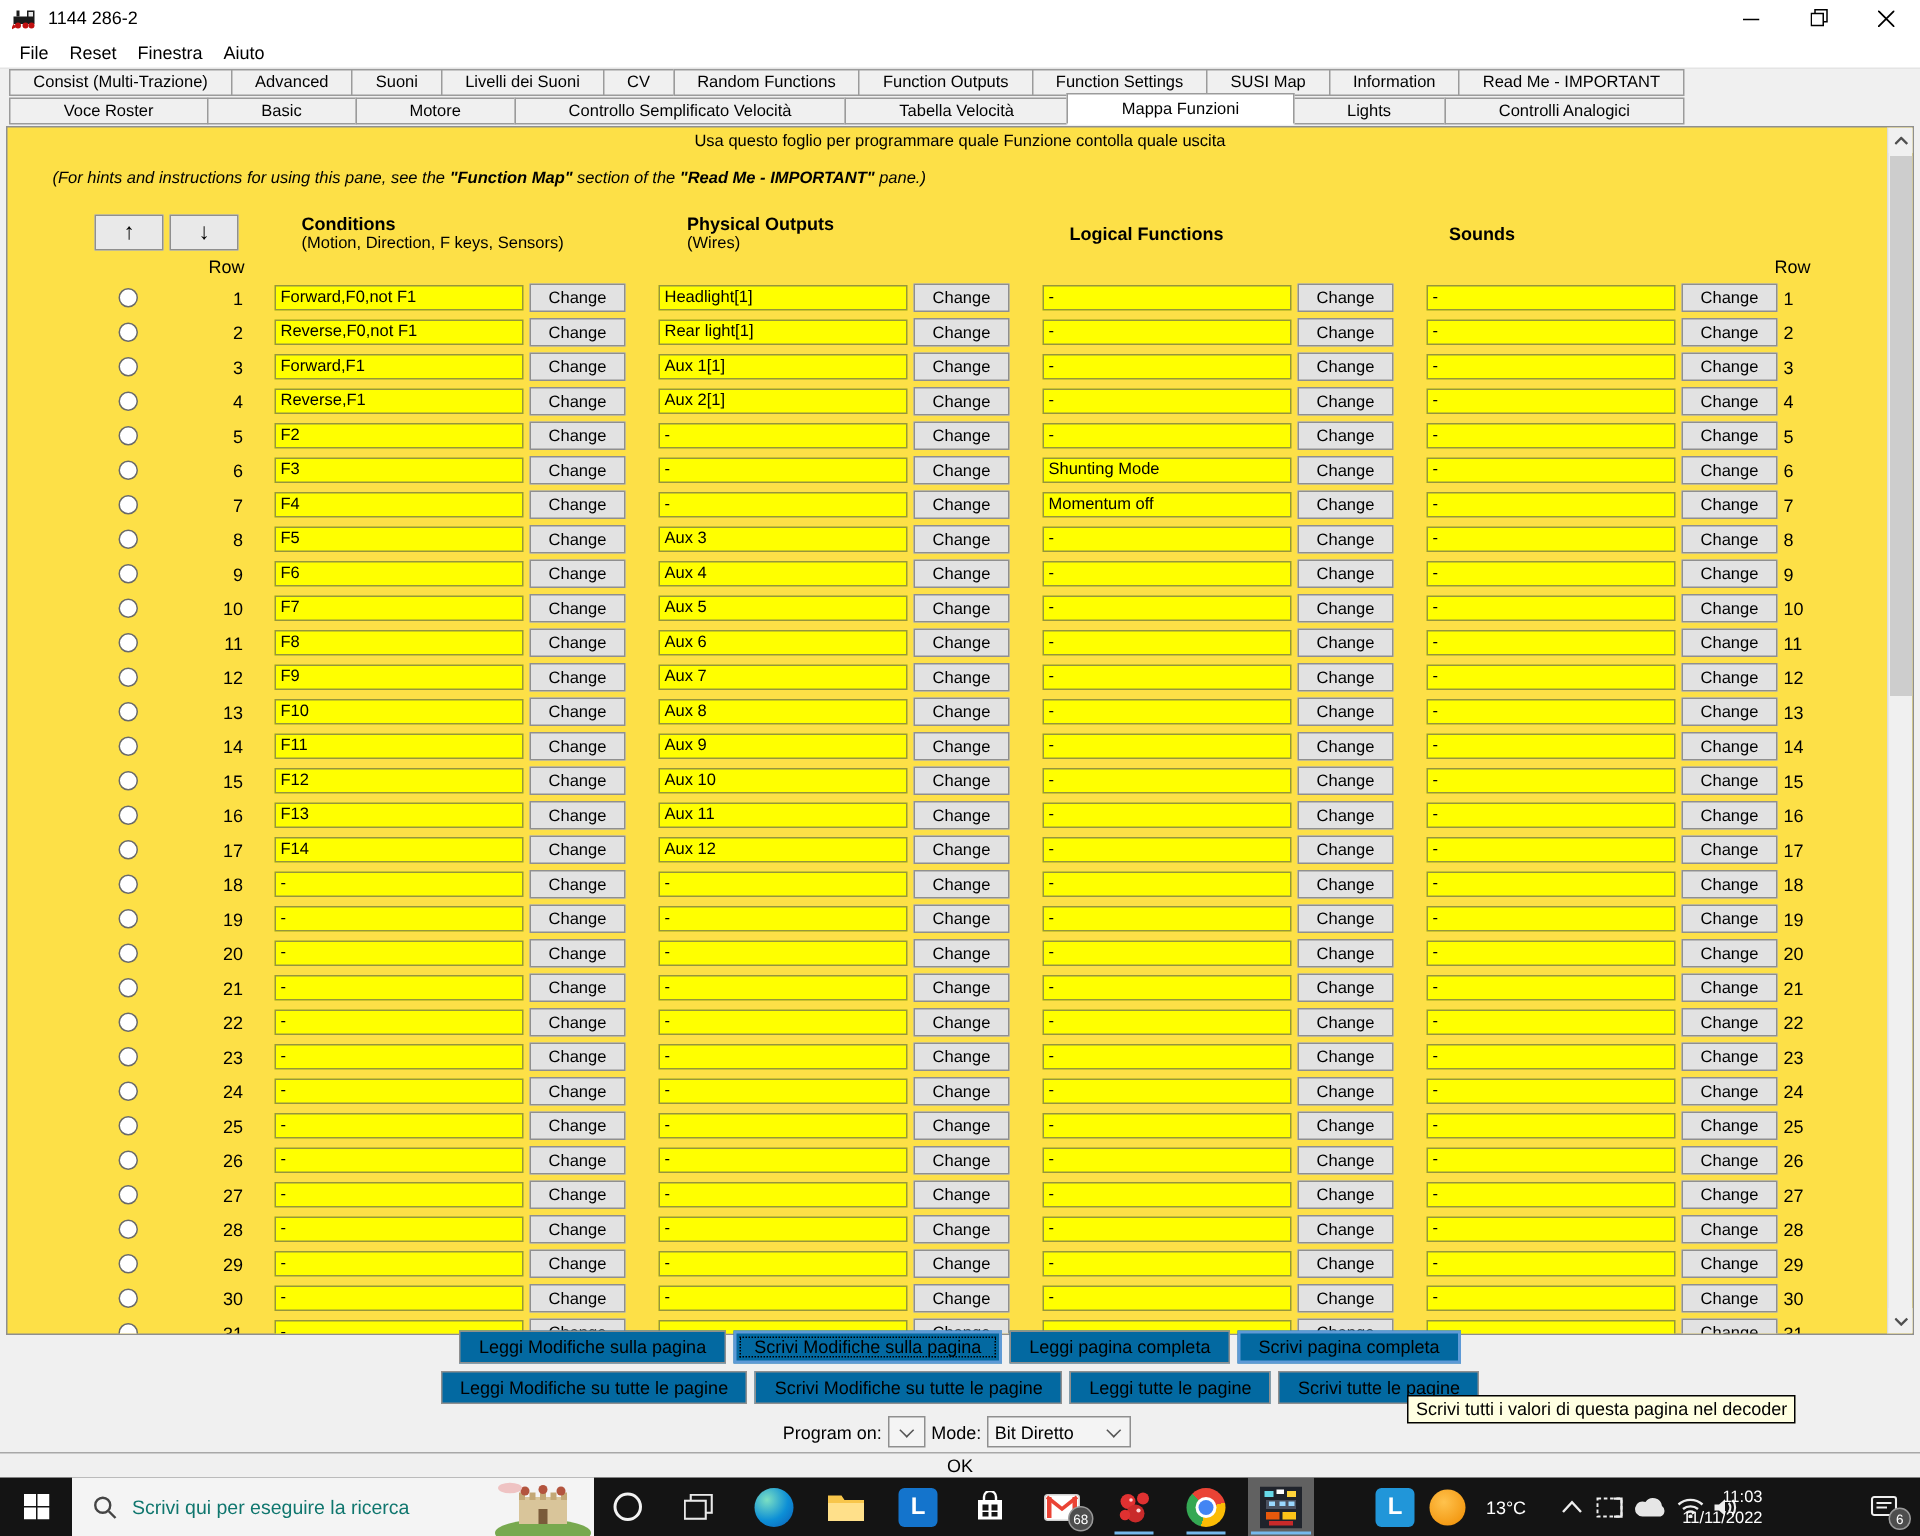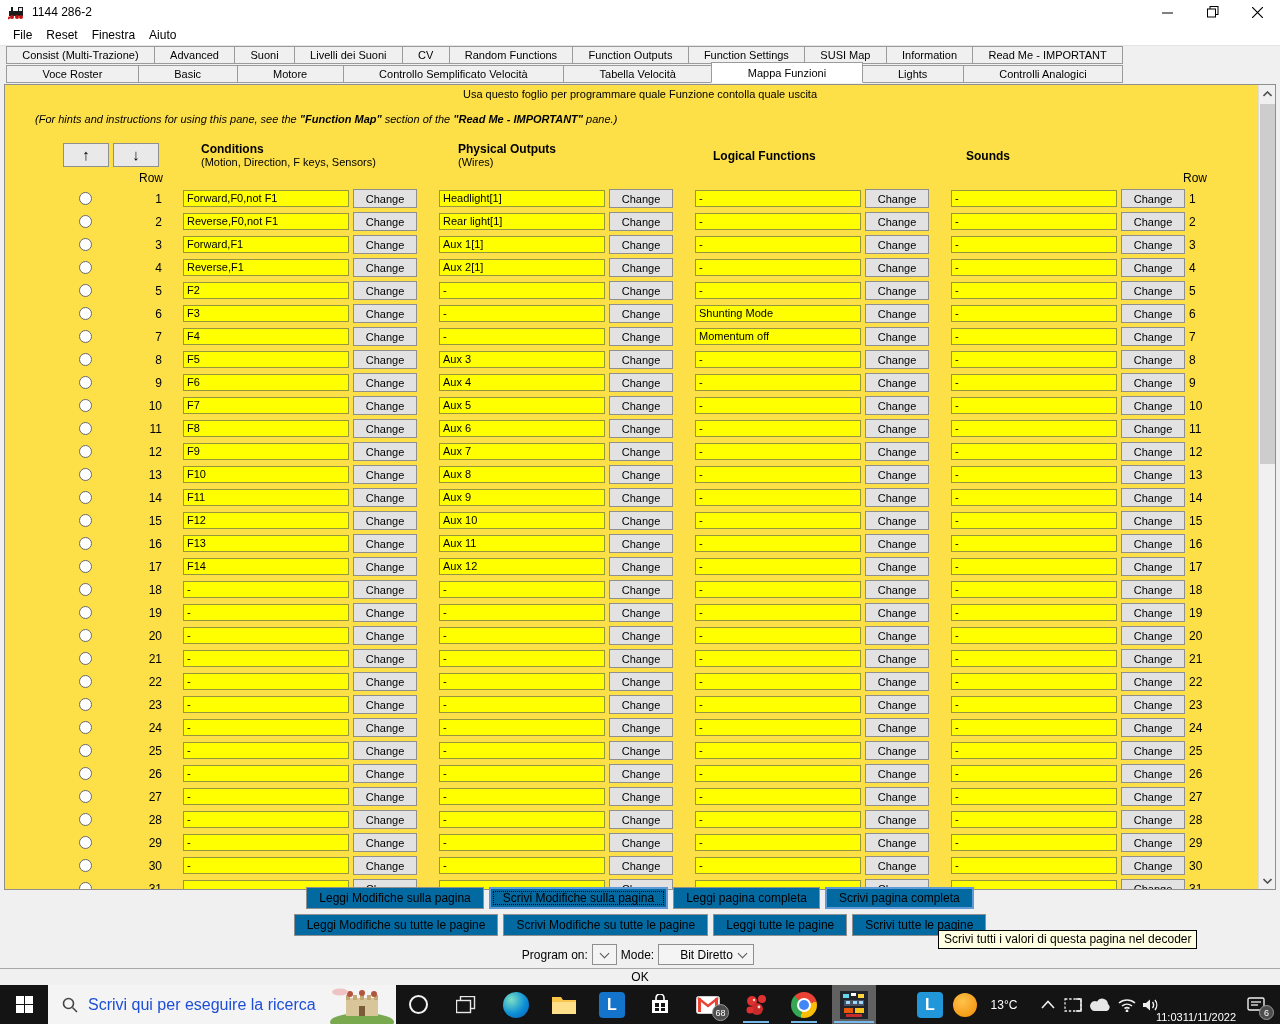--- a/index.html
+++ b/index.html
@@ -57,46 +57,46 @@
   
   .bottombar{position:absolute;top:890px;left:0;width:1280px;height:95px;background:#f0f0f0}
   .btnrow{position:absolute;left:0;width:100%;display:flex;justify-content:center;gap:5px}
   #btnrow1{top:-3px}
   #btnrow2{top:24px}
   .wbtn{height:22px;background:#0369a1;border:1px solid #8f8f8f;font-size:12px;padding:0 12px;font-family:"Liberation Sans",sans-serif;position:relative;z-index:4}
   .wbtn.focused{border:2px solid #5e9ad6;outline:1px dotted #000;outline-offset:-5px}
   .wbtn.highlight{border:2px solid #5e9ad6}
   .tooltip{position:absolute;top:40px;left:938px;height:19px;line-height:17px;background:#ffffe1;border:1px solid #000;font-size:12px;padding:0 5px;white-space:nowrap;z-index:6}
   .progrow{position:absolute;top:54px;left:0;width:100%;display:flex;justify-content:center;align-items:center;font-size:12px}
-  .combo{height:21px;border:1px solid #8f8f8f;background:#f4f4f4;display:inline-flex;align-items:center;font-size:12px;margin:0 4px;padding-left:21px;position:relative}
+  .combo{height:21px;border:1px solid #8f8f8f;background:#f4f4f4;display:inline-flex;align-items:center;font-size:12px;margin:0 4px;padding-left:4px;position:relative}
   .combo .chev{width:7px;height:7px;border-right:1.5px solid #555;border-bottom:1.5px solid #555;transform:rotate(45deg);margin:-3px 7px 0 8px}
   #prog-combo{width:25px;padding-left:0}
   #mode-combo{width:96px}
   .statusbar{position:absolute;top:78px;left:0;width:100%;height:17px;border-top:1px solid #a8a8a8;background:#f0f0f0;text-align:center;font-size:12px;line-height:16px}
 
   
   .taskbar{position:absolute;top:985px;left:0;width:1280px;height:39px;background:#141414}
   .tb{position:absolute;top:0;height:39px;display:flex;align-items:center;justify-content:center}
   .tb-underline{position:absolute;bottom:1px;left:50%;transform:translateX(-50%);width:26px;height:2px;background:#76b9ed}
   #tb-start{left:0;width:48px}
   #tb-search{left:48px;width:348px;background:#f4f4f4;justify-content:flex-start}
   #tb-search .mag{margin:0 10px 0 14px}
-  #tb-search .stext{font-size:16px;color:#1d4ed8;white-space:nowrap}
+  #tb-search .stext{font-size:13px;color:#0f766e;white-space:nowrap}
   #tb-search .castle{position:absolute;right:0;bottom:0}
   #tb-cortana{left:400px;width:36px} #tb-taskview{left:448px;width:36px}
   #tb-edge{left:496px;width:40px} #tb-explorer{left:544px;width:40px}
   #tb-l1{left:592px;width:40px} #tb-store{left:640px;width:40px}
   #tb-gmail{left:688px;width:40px} #tb-cherry{left:736px;width:40px}
   #tb-chrome{left:784px;width:40px} #tb-jmri{left:832px;width:44px;background:rgba(160,160,160,.55)}
   #tb-l2{left:912px;width:36px} #tb-weather{left:948px;width:34px}
   #tb-temp{left:982px;width:44px;color:#fff;font-size:12px}
   #tb-chevron{left:1036px;width:24px} #tb-snip{left:1060px;width:26px}
   #tb-cloud{left:1086px;width:28px} #tb-wifi{left:1114px;width:26px}
   #tb-vol{left:1138px;width:26px}
-  #tb-clock{left:1164px;width:66px;color:#fff;font-size:11px;flex-direction:row;line-height:14px;align-items:flex-end;padding-right:2px}
+  #tb-clock{left:1111px;width:66px;color:#fff;font-size:11px;flex-direction:column;line-height:14px;align-items:flex-end;padding-right:2px}
   #tb-notif{left:1236px;width:40px}
   .lsq{width:26px;height:26px;border-radius:4px;color:#fff;font-weight:bold;font-size:16px;display:flex;align-items:center;justify-content:center}
   .badge{position:absolute;background:#4d4d4d;border:1px solid #9a9a9a;color:#fff;border-radius:50%;font-size:9px;display:flex;align-items:center;justify-content:center}
   #gmail-badge{right:-1px;bottom:3px;width:17px;height:17px}
   #notif-badge{right:2px;bottom:4px;width:15px;height:15px}
   .chrome-icon{width:26px;height:26px;border-radius:50%;background:conic-gradient(from -45deg,#ea4335 0 120deg,#fbbc05 0 240deg,#34a853 0 360deg);position:relative}
   .chrome-icon .cw{position:absolute;inset:6px;border-radius:50%;background:#fff}
   .chrome-icon .cb{position:absolute;inset:8px;border-radius:50%;background:#4285f4}
   .edge-icon{width:26px;height:26px;border-radius:50%;background:radial-gradient(circle at 32% 30%,#7ce0c3,#0d8fd6 55%,#0b5bb5)}
   .ring{width:19px;height:19px;border:2px solid #f2f2f2;border-radius:50%}

